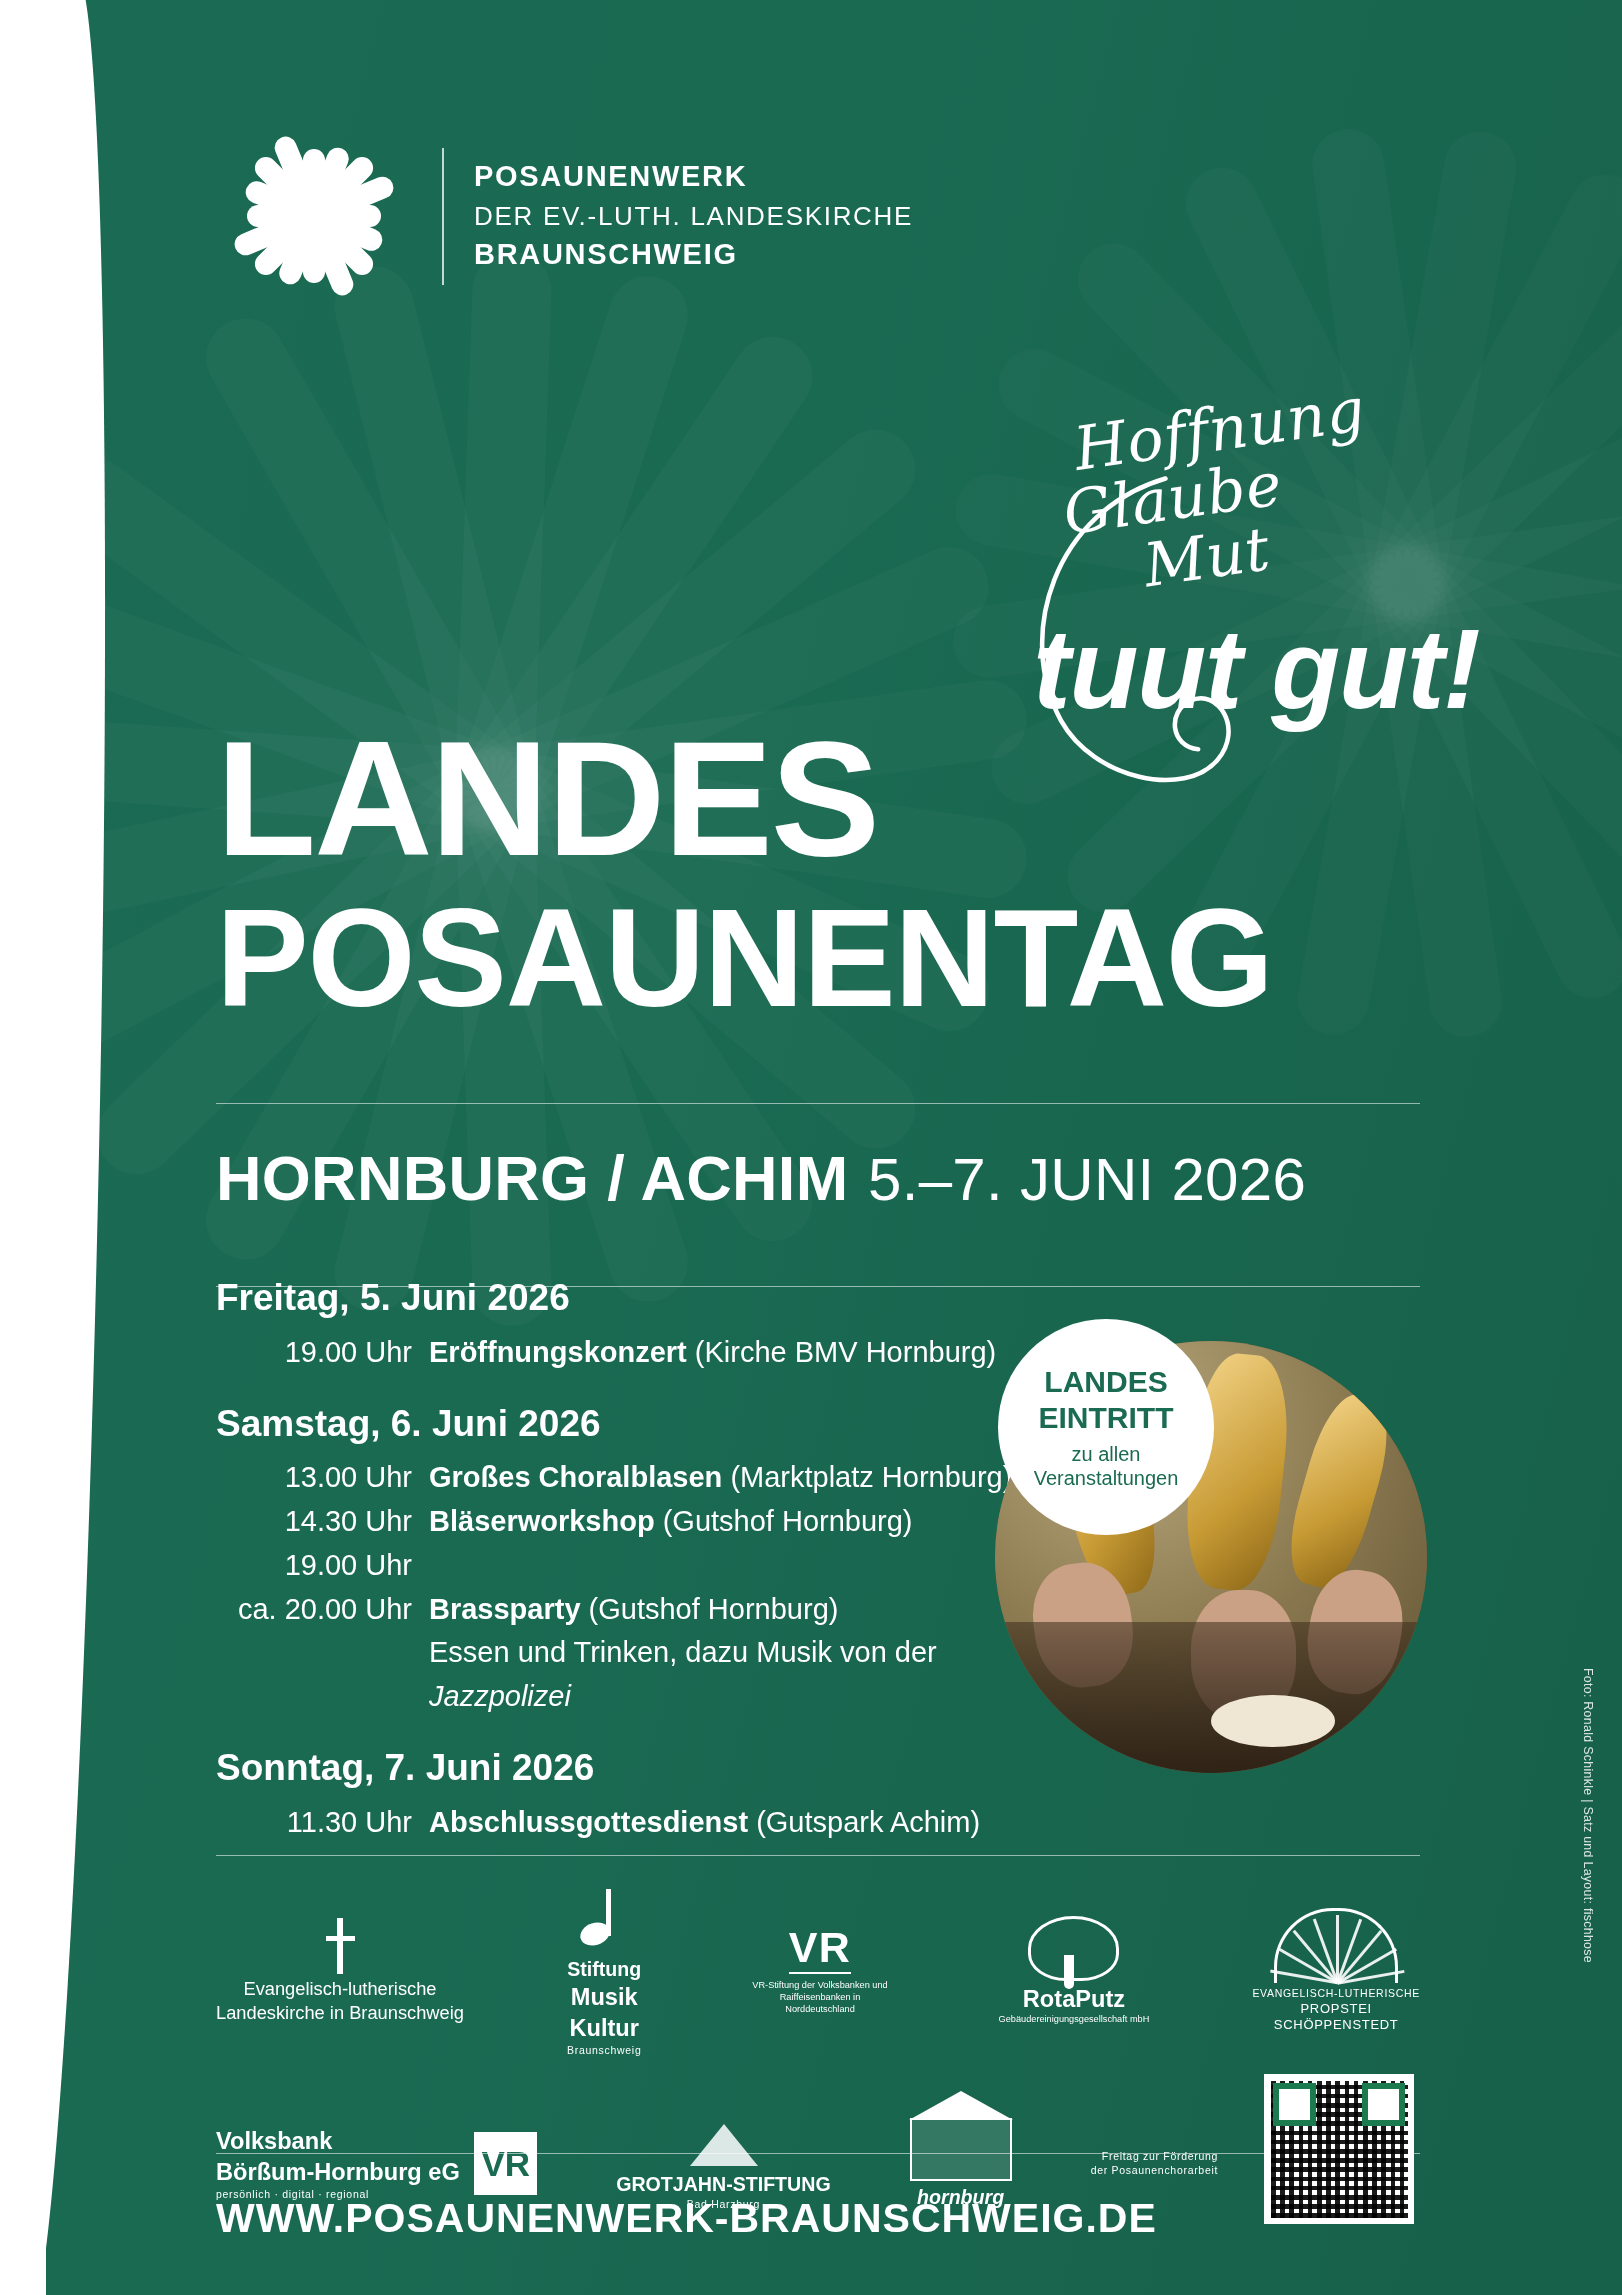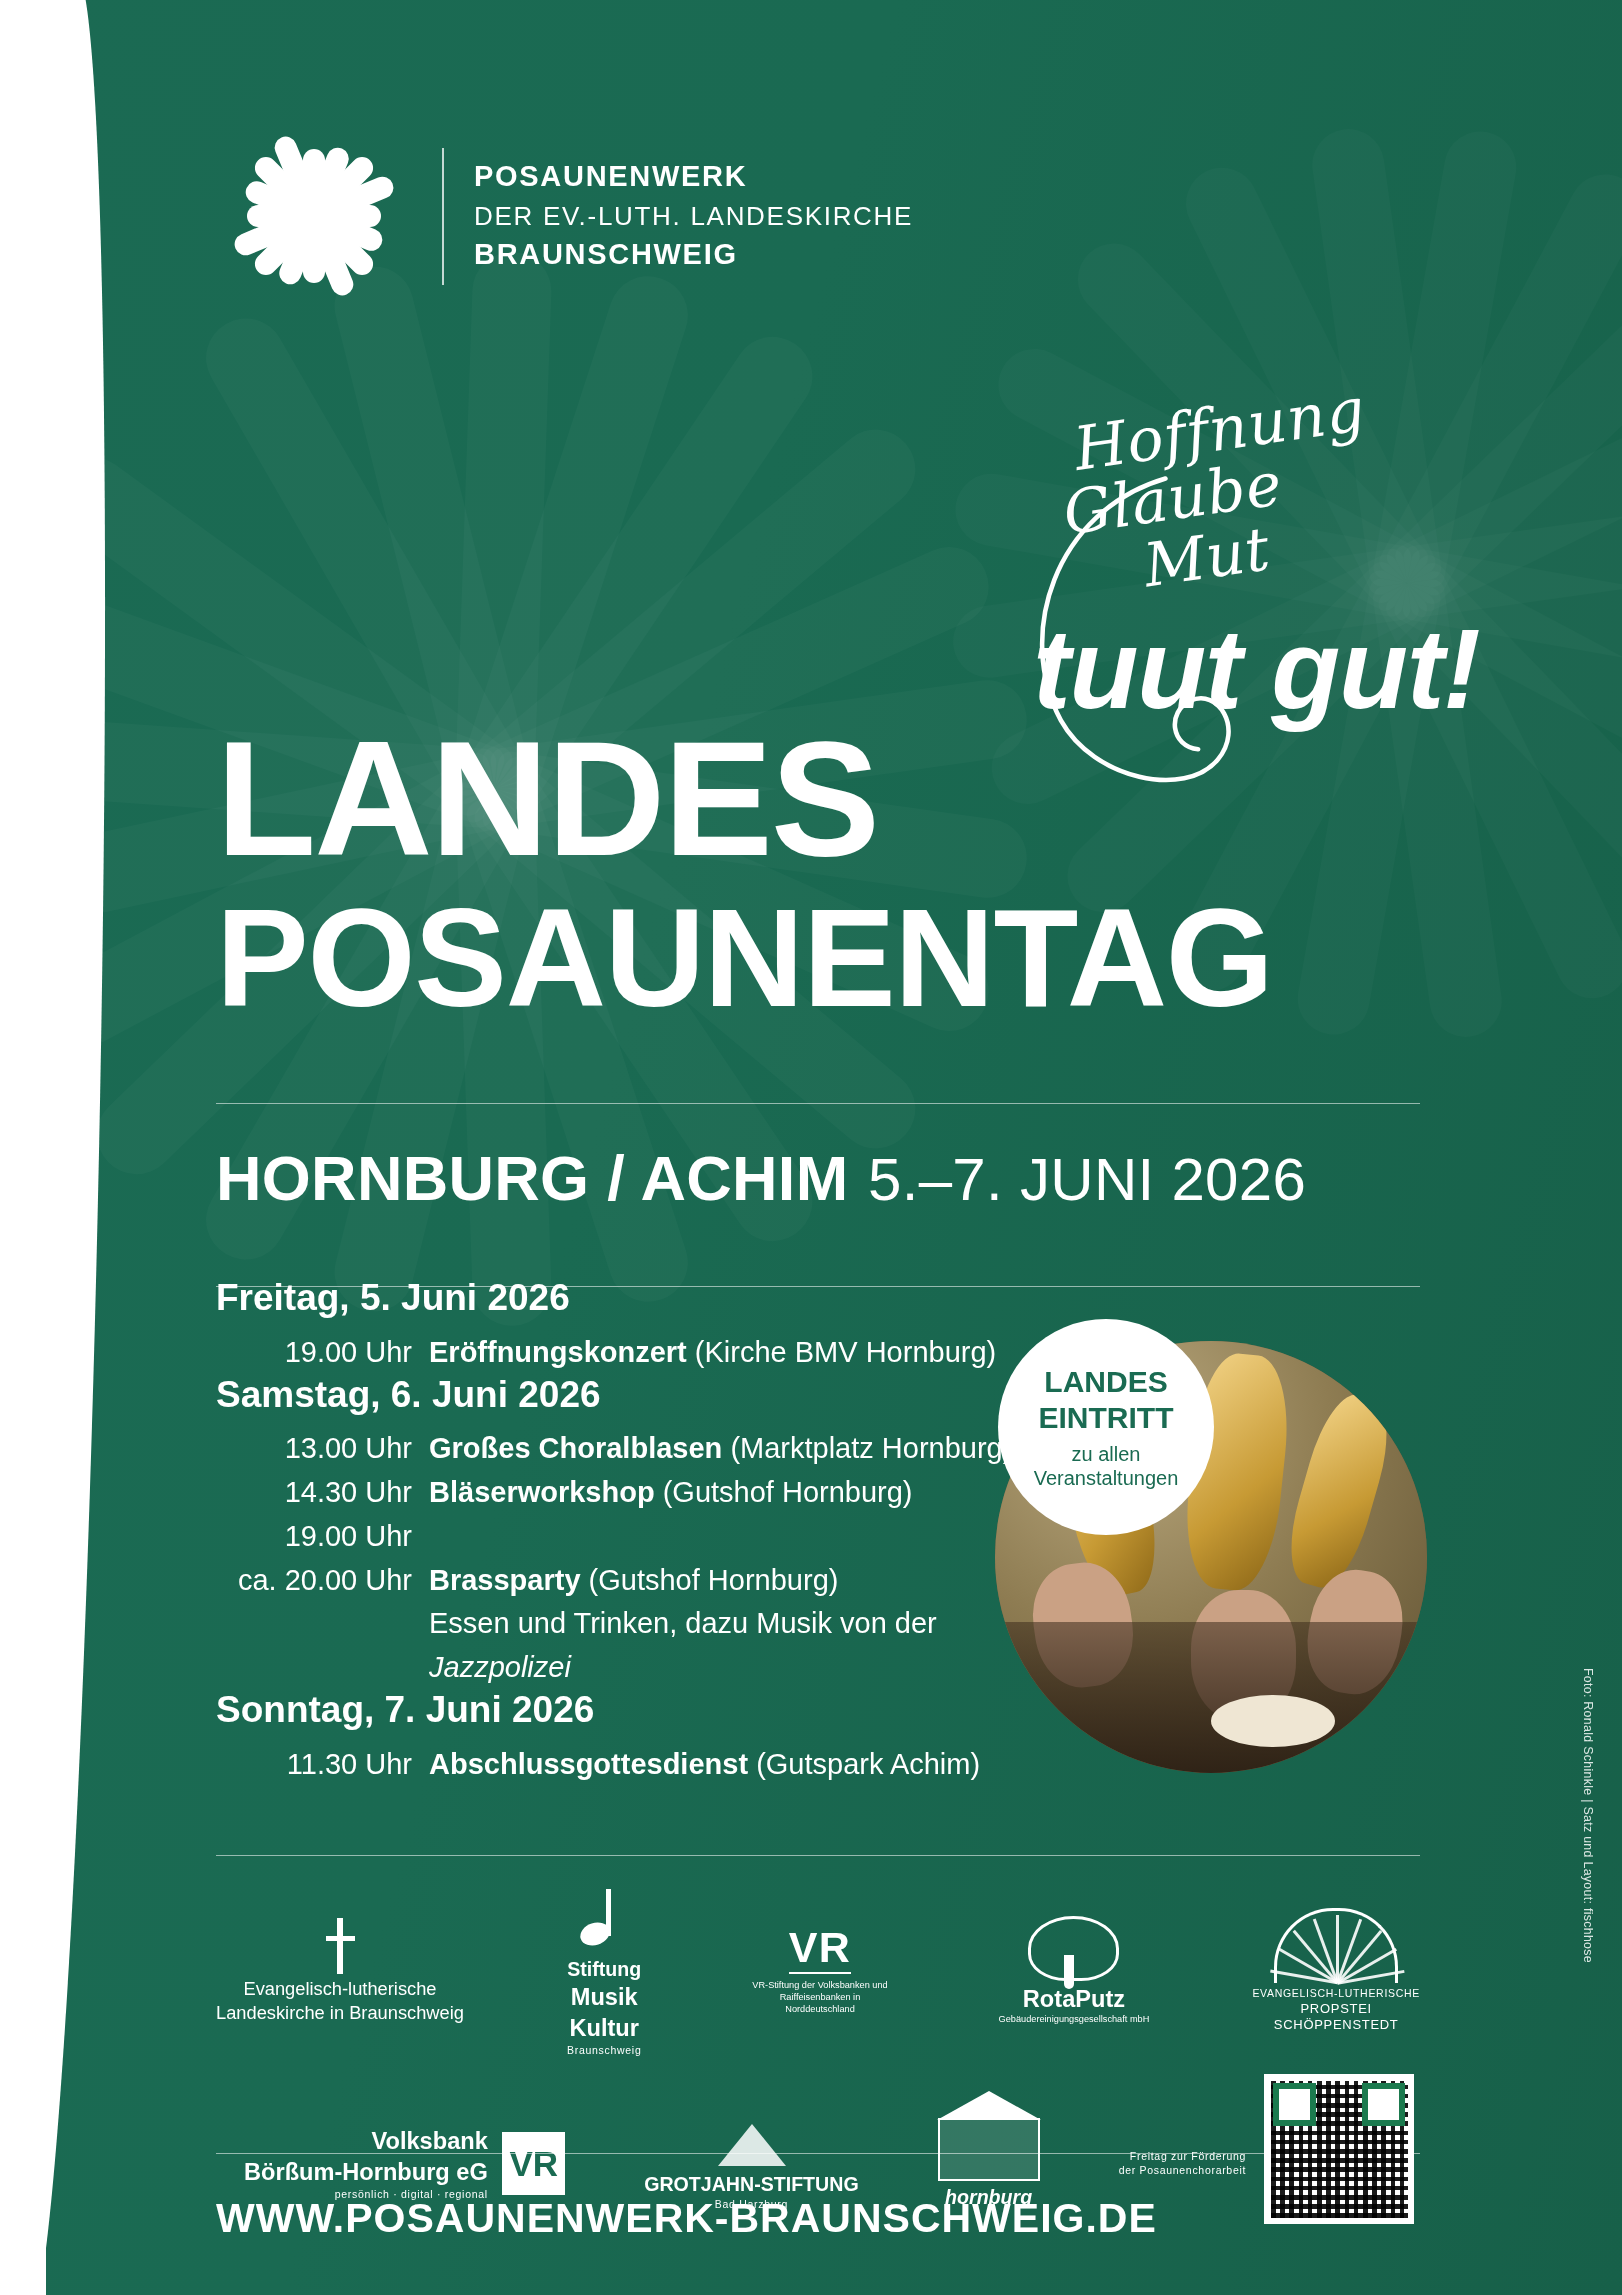--- a/index.html
+++ b/index.html
@@ -221,20 +221,21 @@
     position: absolute;
     left: 216px;
     top: 1277px;
     width: 851px;
     color: #ffffff;
   }
   .day-head {
     font-size: 37px;
     font-weight: bold;
     margin-bottom: 10.5px;
+    margin-top: 29px;
   }
   .day-head.first { margin-top: 0; }
   .event-row {
     display: flex;
     align-items: baseline;
     font-size: 29px;
     line-height: 1.52;
   }
   .event-time {
     width: 196px;
@@ -744,21 +745,21 @@
             <div class="seg" style="transform: rotate(80deg);"></div>
           </div>
         <div class="xs">EVANGELISCH-LUTHERISCHE</div>
         <div class="sm">PROPSTEI</div>
         <div class="sm">SCHÖPPENSTEDT</div>
       </div>
     </div>
 
     <div class="sp-row r2">
       <div class="sp" style="display:flex;align-items:center;gap:14.4px;">
-        <div style="text-align:right;margin-left:28px;">
+        <div style="text-align:left;">
           <div class="big">Volksbank</div>
           <div class="big">Börßum-Hornburg eG</div>
           <div class="xs">persönlich · digital · regional</div>
         </div>
         <div class="vb-square">VR</div>
       </div>
 
       <div class="sp">
         <div class="grot"></div>
         <div class="mid">GROTJAHN-STIFTUNG</div>

